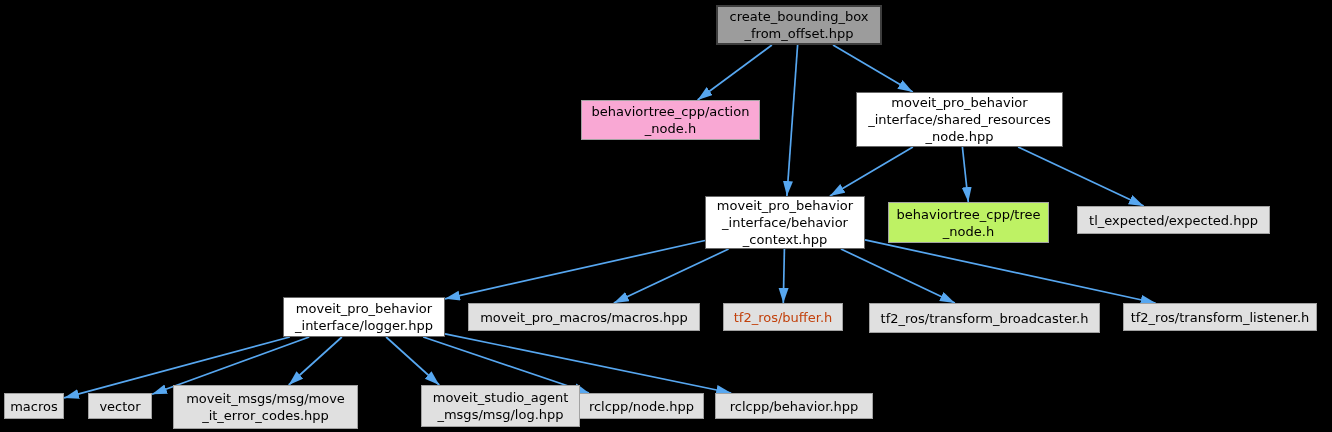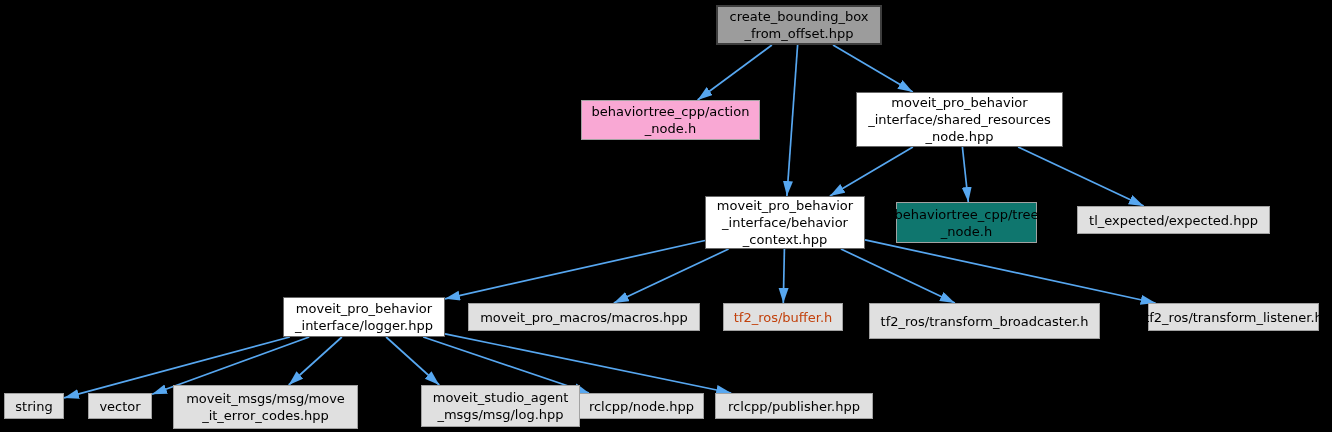--- a/index.html
+++ b/index.html
@@ -73,31 +73,31 @@
       <div class="node" style="left: 716px; top: 5px; width: 166px; height: 40px; background: rgb(156, 156, 156); border: 2px solid rgb(61, 61, 61); color: rgb(0, 0, 0);"><span>create_bounding_box
 _from_offset.hpp</span></div>
       <div class="node" style="left: 581px; top: 100px; width: 179px; height: 40px; background: #f9a8d4; border: 1.5px solid rgb(162, 162, 162); color: rgb(0, 0, 0);"><span>behaviortree_cpp/action
 _node.h</span></div>
       <div class="node" style="left: 856px; top: 92px; width: 207px; height: 55px; background: rgb(255, 255, 255); border: 1.5px solid rgb(104, 104, 104); color: rgb(0, 0, 0);"><span>moveit_pro_behavior
 _interface/shared_resources
 _node.hpp</span></div>
       <div class="node" style="left: 705px; top: 196px; width: 160px; height: 53px; background: rgb(255, 255, 255); border: 1.5px solid rgb(104, 104, 104); color: rgb(0, 0, 0);"><span>moveit_pro_behavior
 _interface/behavior
 _context.hpp</span></div>
-      <div class="node" style="left: 888px; top: 202px; width: 141px; height: 41px; background: #0f766e; border: 1.5px solid rgb(162, 162, 162); color: rgb(0, 0, 0); margin-left: 8px;"><span>behaviortree_cpp/tree
+      <div class="node" style="left: 888px; top: 202px; width: 161px; height: 41px; background: #bef264; border: 1.5px solid rgb(162, 162, 162); color: rgb(0, 0, 0);"><span>behaviortree_cpp/tree
 _node.h</span></div>
       <div class="node" style="left: 1077px; top: 206px; width: 193px; height: 28px; background: rgb(224, 224, 224); border: 1.5px solid rgb(162, 162, 162); color: rgb(0, 0, 0);"><span>tl_expected/expected.hpp</span></div>
       <div class="node" style="left: 283px; top: 297px; width: 162px; height: 40px; background: rgb(255, 255, 255); border: 1.5px solid rgb(104, 104, 104); color: rgb(0, 0, 0);"><span>moveit_pro_behavior
 _interface/logger.hpp</span></div>
       <div class="node" style="left: 468px; top: 303px; width: 232px; height: 28px; background: rgb(224, 224, 224); border: 1.5px solid rgb(162, 162, 162); color: rgb(0, 0, 0);"><span>moveit_pro_macros/macros.hpp</span></div>
       <div class="node" style="left: 723px; top: 303px; width: 120px; height: 28px; background: rgb(224, 224, 224); border: 1.5px solid rgb(162, 162, 162); color: #c2410c;"><span>tf2_ros/buffer.h</span></div>
-      <div class="node" style="left: 869px; top: 303px; width: 231px; height: 36px; background: rgb(224, 224, 224); border: 1.5px solid rgb(162, 162, 162); color: rgb(0, 0, 0);"><span>tf2_ros/transform_broadcaster.h</span></div>
-      <div class="node" style="left: 1148px; top: 303px; width: 171px; height: 28px; background: rgb(224, 224, 224); border: 1.5px solid rgb(162, 162, 162); color: rgb(0, 0, 0);"><span>tf2_ros/transform_listener.h</span></div>
-      <div class="node" style="left: 4px; top: 393px; width: 60px; height: 26px; background: rgb(224, 224, 224); border: 1.5px solid rgb(162, 162, 162); color: rgb(0, 0, 0);"><span>string</span></div>
+      <div class="node" style="left: 869px; top: 303px; width: 231px; height: 30px; background: rgb(224, 224, 224); border: 1.5px solid rgb(162, 162, 162); color: rgb(0, 0, 0);"><span>tf2_ros/transform_broadcaster.h</span></div>
+      <div class="node" style="left: 1123px; top: 303px; width: 194px; height: 28px; background: rgb(224, 224, 224); border: 1.5px solid rgb(162, 162, 162); color: rgb(0, 0, 0);"><span>tf2_ros/transform_listener.h</span></div>
+      <div class="node" style="left: 4px; top: 393px; width: 60px; height: 26px; background: rgb(224, 224, 224); border: 1.5px solid rgb(162, 162, 162); color: rgb(0, 0, 0);"><span>macros</span></div>
       <div class="node" style="left: 88px; top: 393px; width: 64px; height: 26px; background: rgb(224, 224, 224); border: 1.5px solid rgb(162, 162, 162); color: rgb(0, 0, 0);"><span>vector</span></div>
       <div class="node" style="left: 173px; top: 385px; width: 185px; height: 44px; background: rgb(224, 224, 224); border: 1.5px solid rgb(162, 162, 162); color: rgb(0, 0, 0);"><span>moveit_msgs/msg/move
 _it_error_codes.hpp</span></div>
       <div class="node" style="left: 383px; top: 385px; width: 159px; height: 42px; background: rgb(224, 224, 224); border: 1.5px solid rgb(162, 162, 162); color: rgb(0, 0, 0); margin-left: 38px;"><span>moveit_studio_agent
 _msgs/msg/log.hpp</span></div>
       <div class="node" style="left: 579px; top: 393px; width: 125px; height: 26px; background: rgb(224, 224, 224); border: 1.5px solid rgb(162, 162, 162); color: rgb(0, 0, 0);"><span>rclcpp/node.hpp</span></div>
-      <div class="node" style="left: 715px; top: 393px; width: 158px; height: 26px; background: rgb(224, 224, 224); border: 1.5px solid rgb(162, 162, 162); color: rgb(0, 0, 0);"><span>rclcpp/publisher.hpp</span></div>
+      <div class="node" style="left: 715px; top: 393px; width: 158px; height: 26px; background: rgb(224, 224, 224); border: 1.5px solid rgb(162, 162, 162); color: rgb(0, 0, 0);"><span>rclcpp/behavior.hpp</span></div>
     </div>
 </div>
 
 </body></html>

